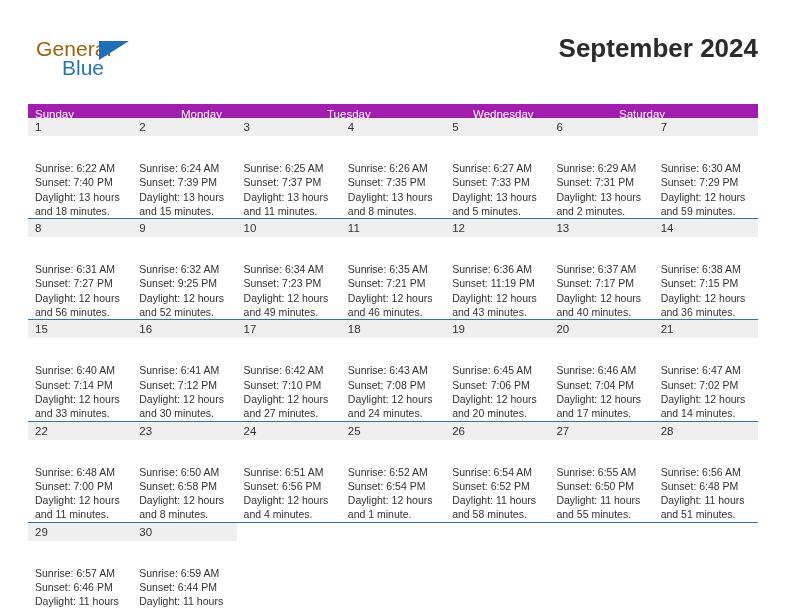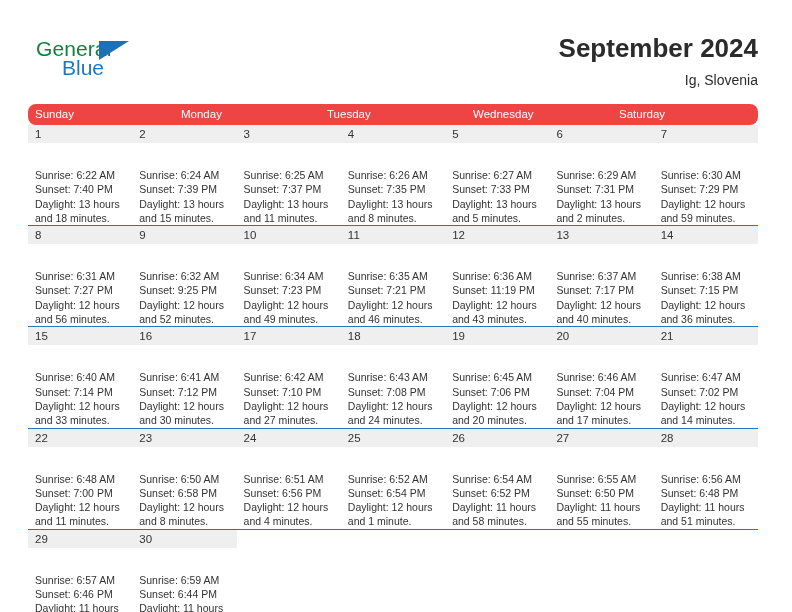--- a/index.html
+++ b/index.html
@@ -30,21 +30,21 @@
     left: 36px;
     top: 38px;
     width: 200px;
     height: 48px;
   }
   .brand-general {
     position: absolute;
     left: 0;
     top: 0;
     font-size: 21px;
-    color: #15803d;
+    color: #a16207;
     letter-spacing: 0.1px;
     line-height: 22px;
     white-space: nowrap;
   }
   .brand-triangle {
     position: absolute;
     left: 63px;
     top: 3px;
     width: 0;
     height: 0;
@@ -85,23 +85,22 @@
   
   .calendar {
     position: absolute;
     left: 28px;
     top: 104px;
     width: 730px;
   }
 
   .weekday-row {
     display: flex;
-    background: #ef4444;
-    height: 21px;
-    border-radius: 8px;
+    background: #a21caf;
+    height: 14px;
   }
   .weekday-cell {
     flex: 1 1 0;
     color: #ffffff;
     font-size: 11.5px;
     line-height: 21px;
     padding-left: 7px;
     box-sizing: border-box;
     white-space: nowrap;
     overflow: hidden;
@@ -153,21 +152,20 @@
 <div class="page-header">
 
   <div class="brand">
     <span class="brand-general">General</span>
     <span class="brand-triangle"></span>
     <span class="brand-blue">Blue</span>
   </div>
 
   <div class="title-block">
     <div class="cal-title">September 2024</div>
-    <div class="cal-subtitle">Ig, Slovenia</div>
   </div>
 
 </div>
 
 <div class="calendar">
   <div class="weekday-row">
       <div class="weekday-cell">Sunday</div>
       <div class="weekday-cell">Monday</div>
       <div class="weekday-cell">Tuesday</div>
       <div class="weekday-cell">Wednesday</div>

